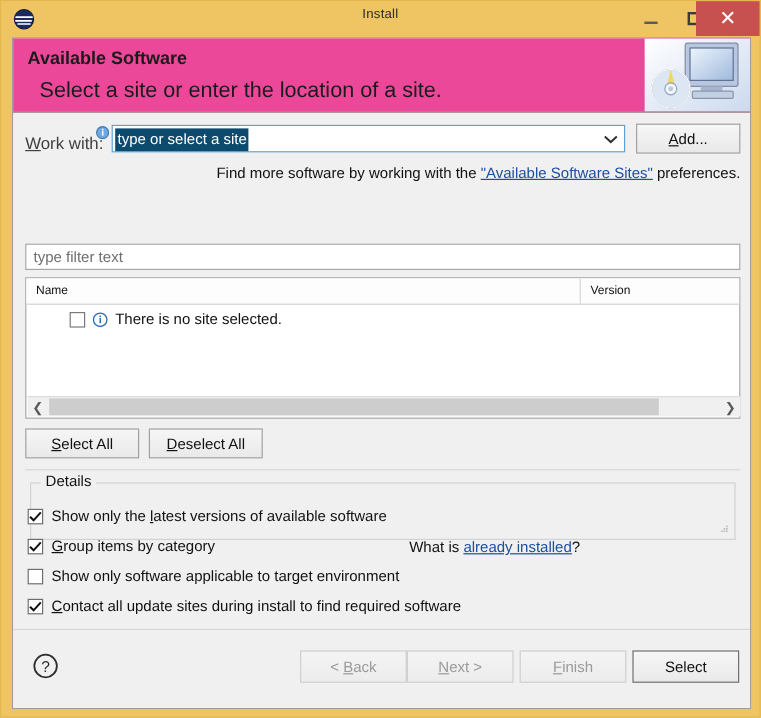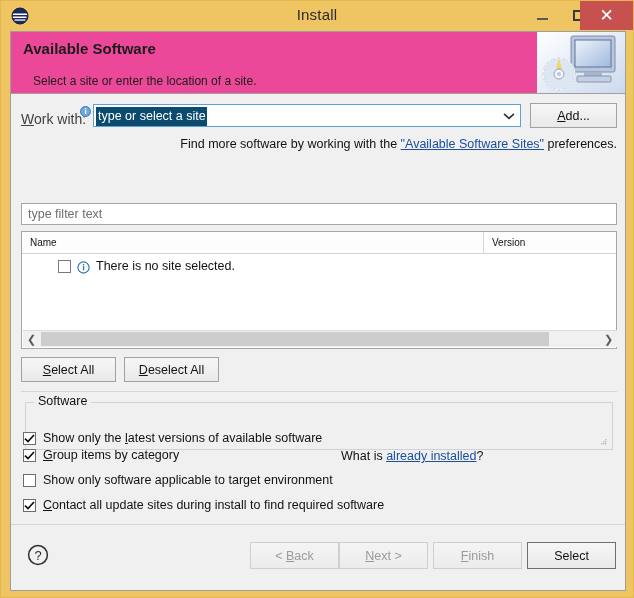--- a/index.html
+++ b/index.html
@@ -23,21 +23,21 @@
     width: 632px; height: 30px;
     background: #efc463;
   }
   #app-logo {
     position: absolute; left: 10px; top: 6px;
     width: 18px; height: 18px;
   }
   #title-text {
     position: absolute; left: 0; top: 5px; width: 632px;
     text-align: center;
-    font-size: 15px; color: #2b2b2b;
+    font-size: 11px; color: #2b2b2b;
     letter-spacing: .2px;
   }
   .winbtn {
     position: absolute; top: 0; height: 29px;
     display: flex; align-items: center; justify-content: center;
     cursor: default;
   }
   #btn-min { left: 526px; width: 30px; }
   #btn-max { left: 563px; width: 30px; }
   #btn-close { left: 579px; width: 53px; background: #c7514f; }
@@ -59,21 +59,21 @@
     width: 614px; height: 62px;
     background: #ec4899;
     border-bottom: 1px solid #a0a0a0;
   }
   #header-title {
     position: absolute; left: 12px; top: 8px;
     font-size: 15px; font-weight: bold; color: #1b1b1b;
   }
   #header-sub {
     position: absolute; left: 22px; top: 33px;
-    font-size: 12px; color: #1b1b1b; margin-top: 9px;
+    font-size: 18px; color: #1b1b1b;
   }
   #banner-img {
     position: absolute; right: 0px; top: 0px;
     width: 88px; height: 61px;
   }
 
   
   #body {
     position: absolute; left: 0; top: 63px;
     width: 614px; height: 466px;
@@ -222,21 +222,21 @@
   .optrow { position: absolute; display: flex; align-items: center; }
   .cb {
     width: 13px; height: 13px;
     border: 1px solid #6d6d6d; background: #ffffff;
     display: flex; align-items: center; justify-content: center;
     flex: 0 0 auto;
   }
   .cb-check { display:block; }
   .optlabel { margin-left: 7px; font-size: 12.5px; color: #111; white-space: nowrap; }
 
-  #opt-latest   { left: 12px; top: 328px; margin-top: 8px; }
+  #opt-latest   { left: 12px; top: 328px; }
   #opt-group    { left: 12px; top: 353px; }
   #opt-target   { left: 12px; top: 378px; }
   #opt-contact  { left: 12px; top: 403px; }
   #opt-hide     { left: 318px; top: 328px; }
   #what-is-line {
     position: absolute; left: 330px; top: 354px;
     font-size: 12.5px; color: #111;
   }
 
   
@@ -391,21 +391,21 @@
       <div id="btn-selectall">
         <span><span class="uline">S</span><span>elect All</span></span>
       </div>
       <div id="btn-deselectall">
         <span><span class="uline">D</span><span>eselect All</span></span>
       </div>
 
       <div id="sep-1"></div>
 
       <div id="details-group">
-        <div id="details-legend">Software</div>
+        <div id="details-legend">Details</div>
         <div id="details-grip">
           <svg width="12" height="12" viewBox="0 0 12 12">
             <g fill="#bdbdbd">
               <rect x="8" y="2" width="1.4" height="1.4"></rect>
               <rect x="6" y="4" width="1.4" height="1.4"></rect>
                 <rect x="8" y="4" width="1.4" height="1.4"></rect>
               <rect x="4" y="6" width="1.4" height="1.4"></rect>
                 <rect x="6" y="6" width="1.4" height="1.4"></rect>
                 <rect x="8" y="6" width="1.4" height="1.4"></rect>
             </g>

